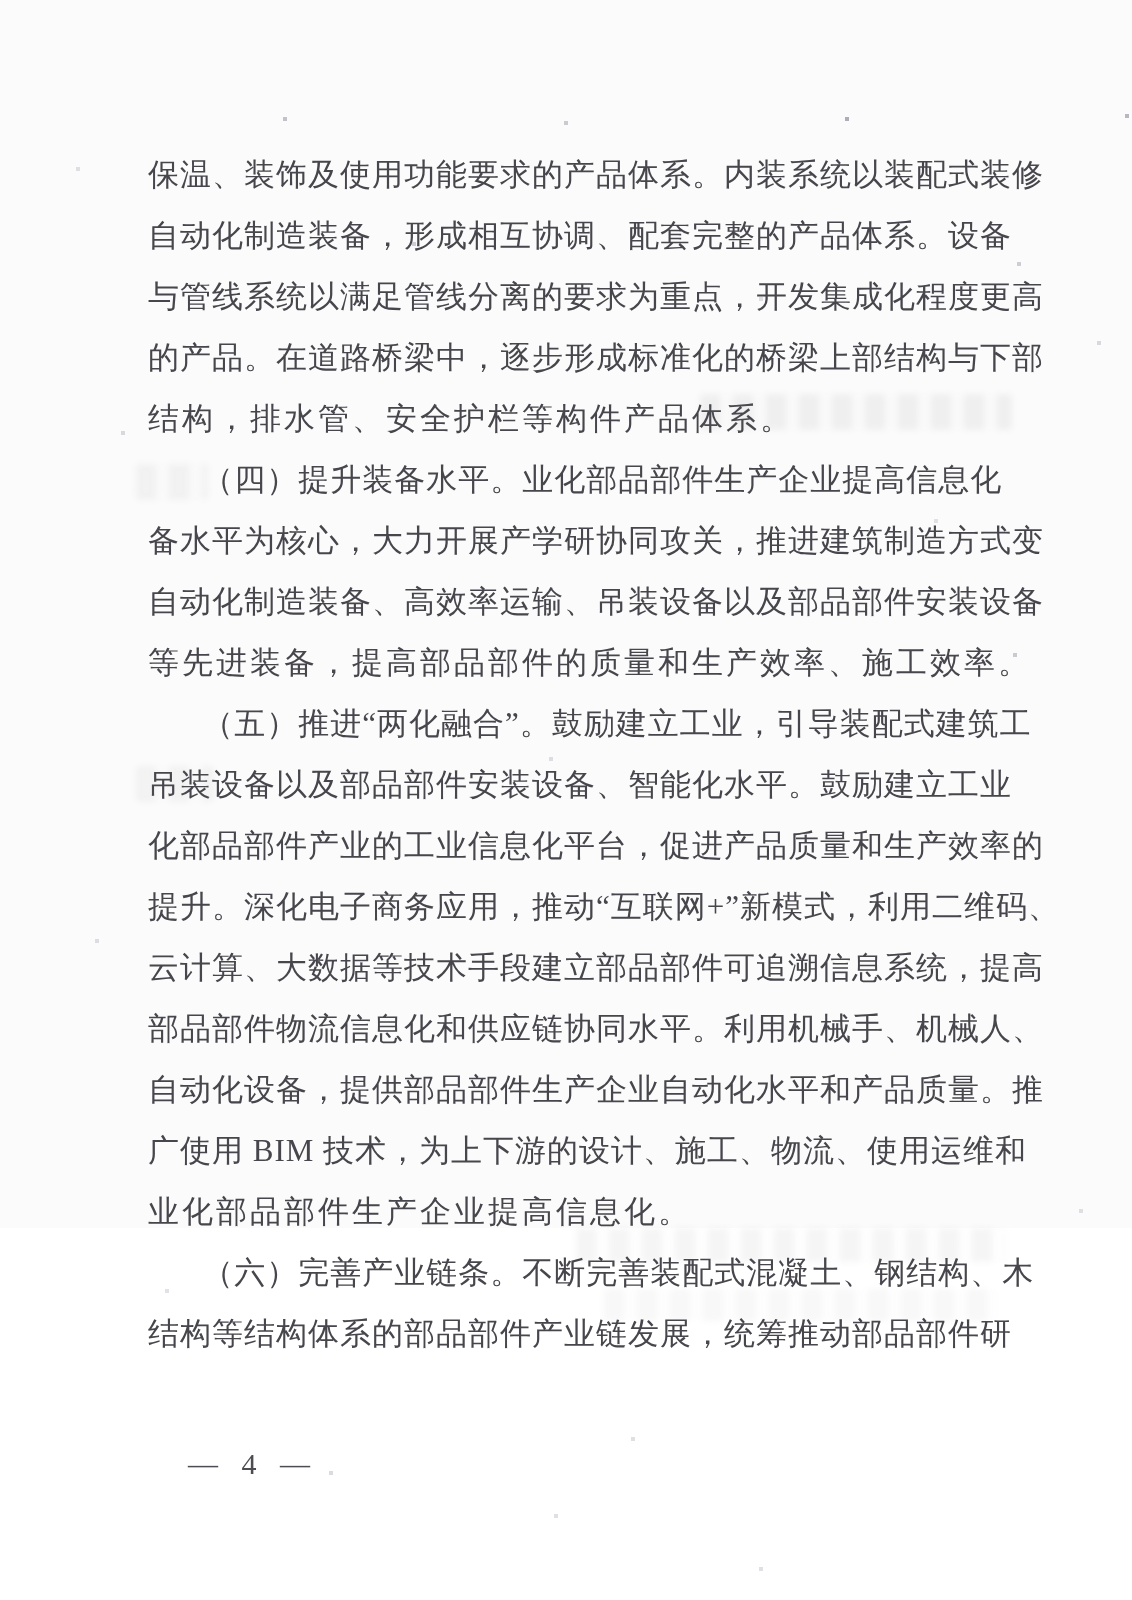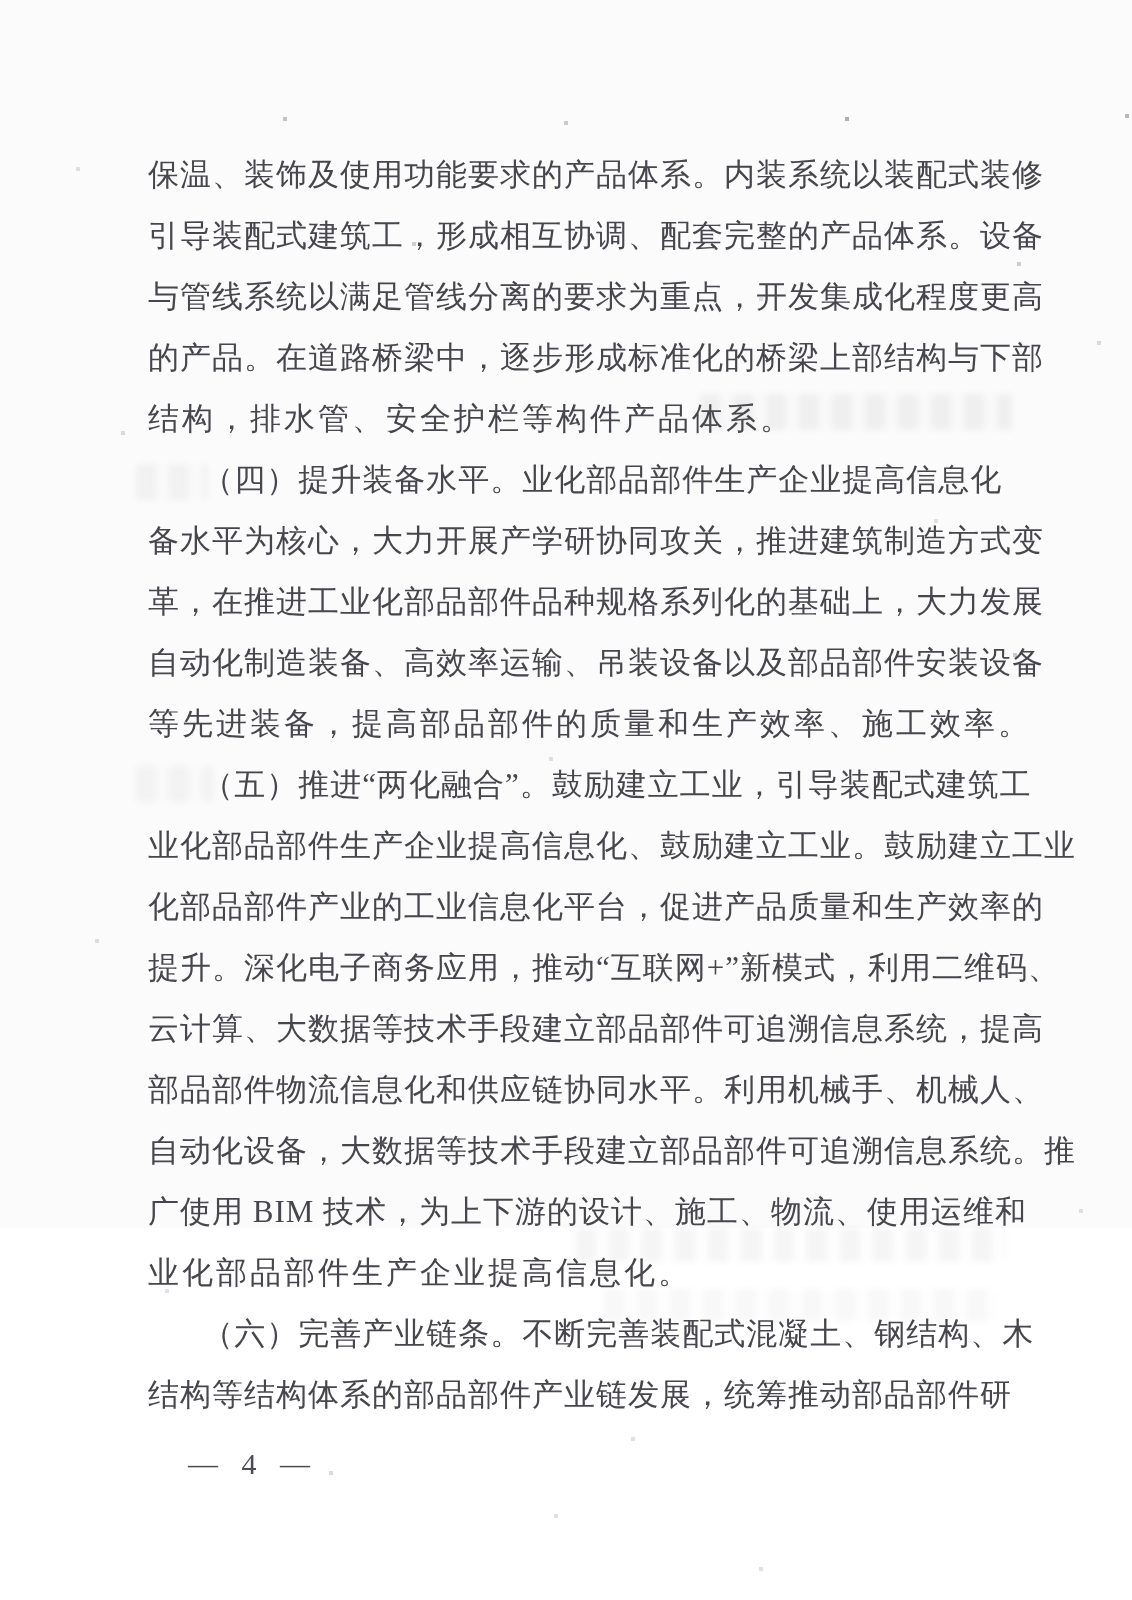--- a/index.html
+++ b/index.html
@@ -89,42 +89,41 @@
 </style>
 </head>
 <body>
 
 <div class="page">
 
   <div class="body-text">
 
     <div>
       <div class="line">保温、装饰及使用功能要求的产品体系。内装系统以装配式装修</div>
-      <div class="line">引导装配式建筑工，形成相互协调、配套完整的产品体系。设备</div>
+      <div class="line">自动化制造装备，形成相互协调、配套完整的产品体系。设备</div>
       <div class="line">与管线系统以满足管线分离的要求为重点，开发集成化程度更高</div>
       <div class="line">的产品。在道路桥梁中，逐步形成标准化的桥梁上部结构与下部</div>
       <div class="line end">结构，排水管、安全护栏等构件产品体系。</div>
     </div>
 
     <div>
       <div class="line ind">（四）提升装备水平。业化部品部件生产企业提高信息化</div>
       <div class="line">备水平为核心，大力开展产学研协同攻关，推进建筑制造方式变</div>
-      <div class="line">革，在推进工业化部品部件品种规格系列化的基础上，大力发展</div>
       <div class="line">自动化制造装备、高效率运输、吊装设备以及部品部件安装设备</div>
       <div class="line end">等先进装备，提高部品部件的质量和生产效率、施工效率。</div>
     </div>
 
     <div>
       <div class="line ind">（五）推进“两化融合”。鼓励建立工业，引导装配式建筑工</div>
-      <div class="line">业化部品部件生产企业提高信息化、鼓励建立工业。鼓励建立工业</div>
+      <div class="line">吊装设备以及部品部件安装设备、智能化水平。鼓励建立工业</div>
       <div class="line">化部品部件产业的工业信息化平台，促进产品质量和生产效率的</div>
       <div class="line">提升。深化电子商务应用，推动“互联网+”新模式，利用二维码、</div>
       <div class="line">云计算、大数据等技术手段建立部品部件可追溯信息系统，提高</div>
       <div class="line">部品部件物流信息化和供应链协同水平。利用机械手、机械人、</div>
-      <div class="line">自动化设备，大数据等技术手段建立部品部件可追溯信息系统。推</div>
+      <div class="line">自动化设备，提供部品部件生产企业自动化水平和产品质量。推</div>
       <div class="line">广使用 BIM 技术，为上下游的设计、施工、物流、使用运维和</div>
       <div class="line end">业化部品部件生产企业提高信息化。</div>
     </div>
 
     <div>
       <div class="line ind">（六）完善产业链条。不断完善装配式混凝土、钢结构、木</div>
       <div class="line">结构等结构体系的部品部件产业链发展，统筹推动部品部件研</div>
     </div>
 
   </div>

